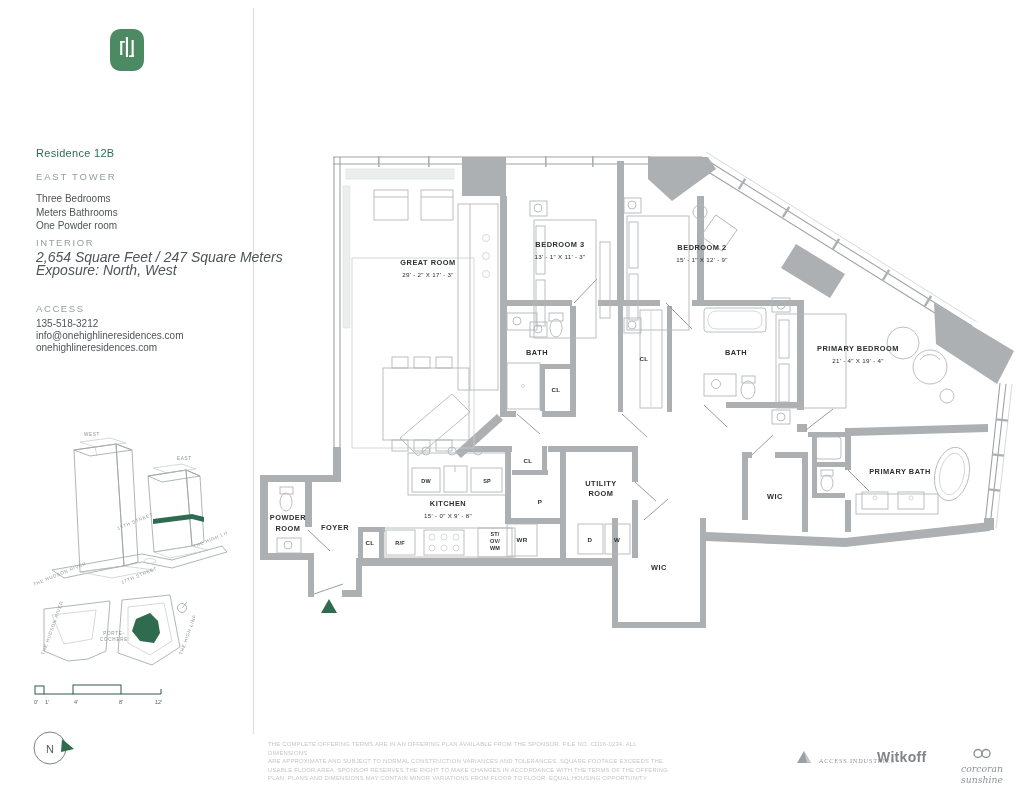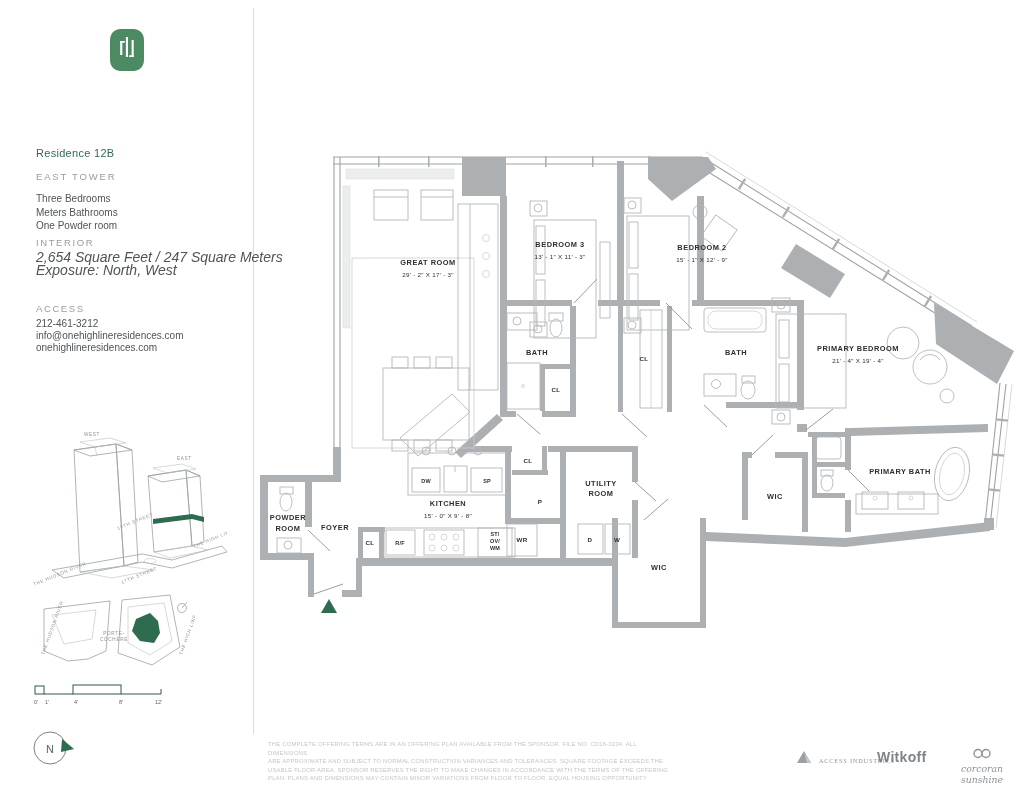--- a/index.html
+++ b/index.html
@@ -77,21 +77,21 @@
   <div class="tower">EAST TOWER</div>
   <div class="features">
     <div>Three Bedrooms</div>
     <div>Meters Bathrooms</div>
     <div>One Powder room</div>
   </div>
   <div class="seclabel" style="top:237px">INTERIOR</div>
   <div class="bodytext" style="top:251px">2,654 Square Feet / 247 Square Meters</div>
   <div class="bodytext" style="top:264px">Exposure: North, West</div>
   <div class="seclabel" style="top:303px">ACCESS</div>
-  <div class="contactline" style="top:318px">212-461-3212</div>
+  <div class="contactline" style="top:318px">135-518-3212</div>
   <div class="contactline" style="top:330px">info@onehighlineresidences.com</div>
   <div class="contactline" style="top:342px">onehighlineresidences.com</div>
 
   <svg class="axon-svg" width="205" height="168" viewBox="0 0 205 168">
     <g>
       <polygon class="ln" points="52,30 94,24 102,146 58,152"></polygon>
       <polygon class="ln" points="94,24 110,30 116,142 102,146"></polygon>
       <polygon class="ln" points="52,30 94,24 110,30 68,36"></polygon>
       <polygon class="ln2" points="58,22 88,18 104,23 73,27"></polygon>
       <line class="ln2" x1="73" y1="27" x2="75" y2="36"></line>

